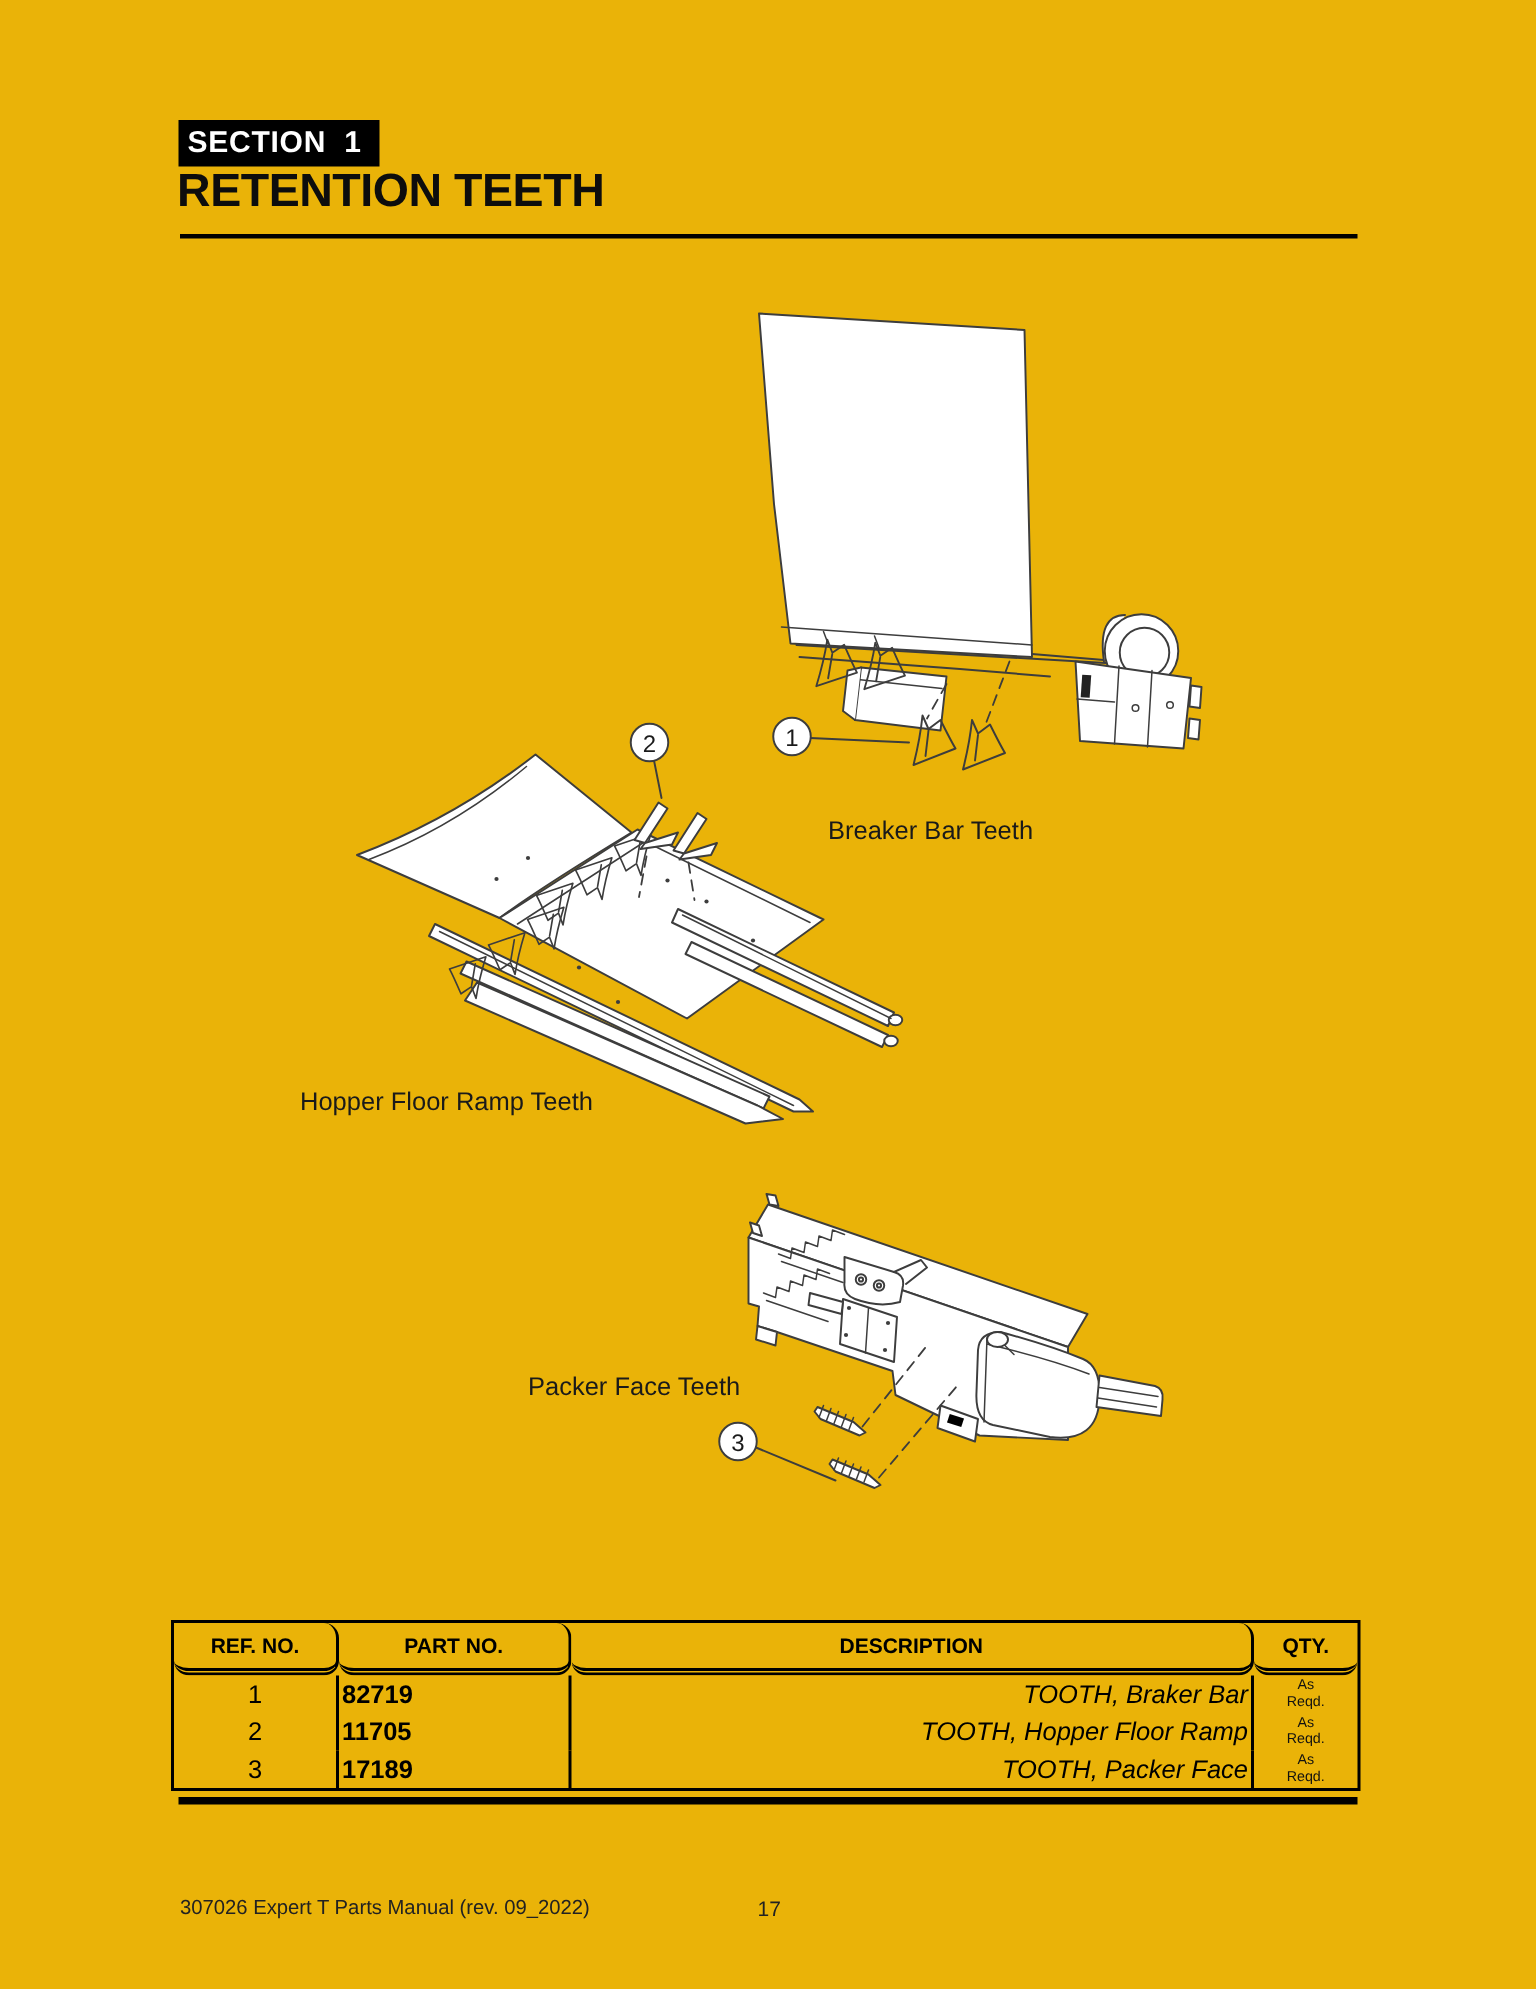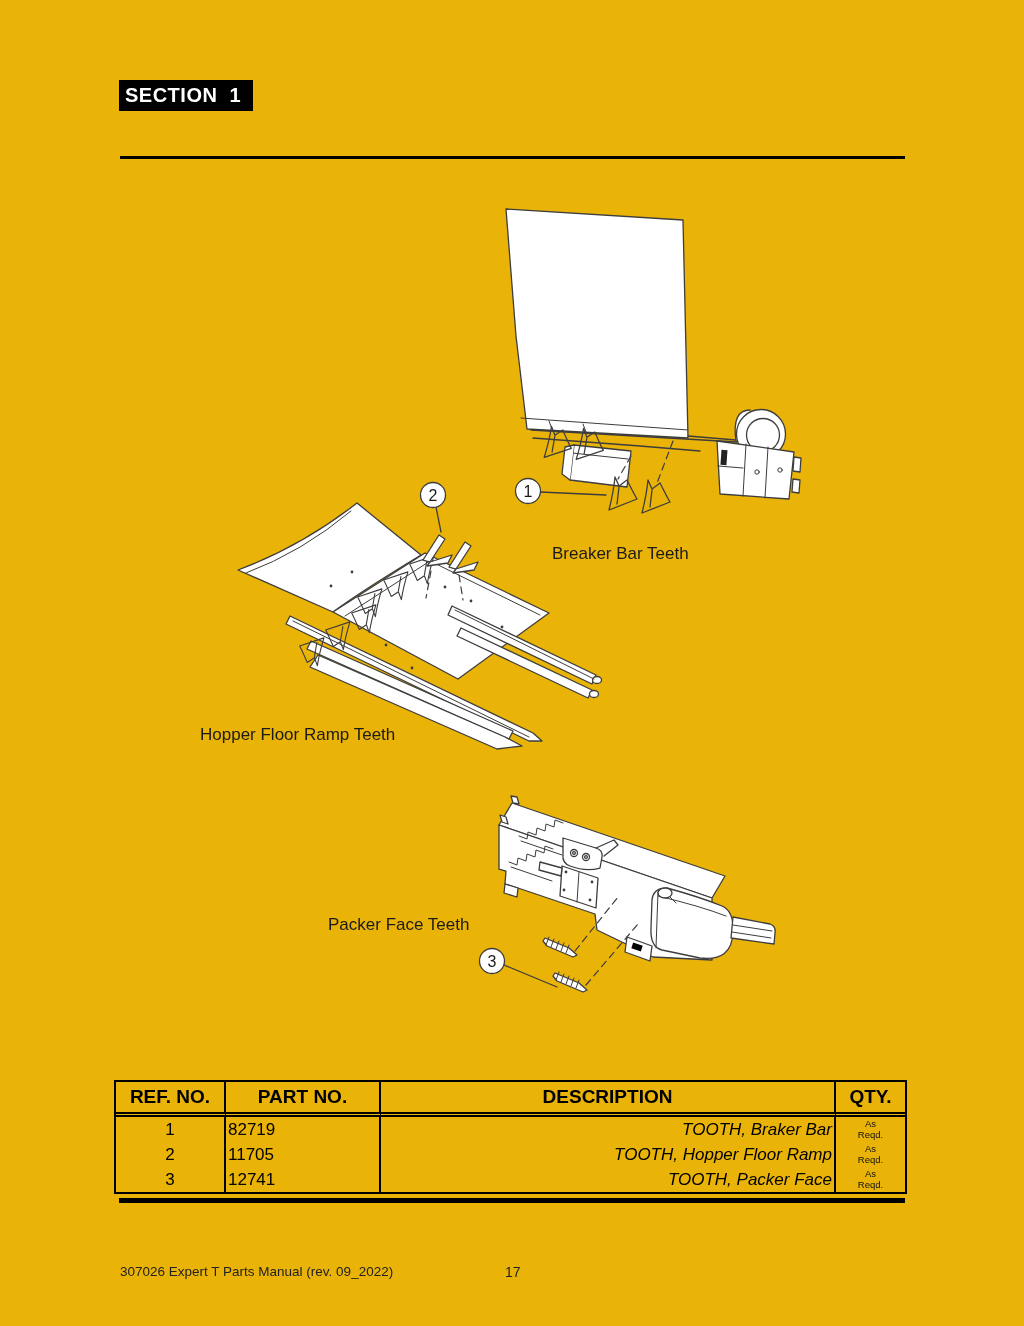--- a/index.html
+++ b/index.html
@@ -15,59 +15,60 @@
   }
   .doc-title{
     left:118px;top:109px;font-size:31px;font-weight:bold;letter-spacing:-.3px;
     color:#0d0d0d;white-space:pre;
   }
   .rule-top{left:120px;top:156px;width:785px;height:3px;background:#000;}
   .rule-bottom{left:119px;top:1198px;width:786px;height:5px;background:#000;}
   .fig-label{font-size:17px;color:#1a1a1a;white-space:pre;margin-top:15px;}
   .lbl-breaker{left:552px;top:529px;}
   .lbl-hopper{left:200px;top:710px;}
-  .lbl-packer{left:328px;top:900px;}
+  .lbl-packer{left:352px;top:900px;}
   .footer-left{left:120px;top:1264px;font-size:13.5px;color:#222;}
   .footer-page{left:505px;top:1264px;font-size:14px;color:#222;}
 
   svg.art{position:absolute;left:0;top:0;}
   svg.art path, svg.art line, svg.art circle, svg.art ellipse, svg.art polyline{
     stroke:#3d3d3d;stroke-width:1.3;fill:none;stroke-linejoin:round;stroke-linecap:round;
   }
   svg.art .f{fill:#ffffff;}
   svg.art .dash{stroke-dasharray:7 5;stroke-width:1.2;}
   svg.art .dot{fill:#3d3d3d;stroke:none;}
   svg.art .ink{fill:#222;stroke:none;}
   svg.art .thin{stroke-width:1;}
   svg.art text{fill:#1a1a1a;stroke:none;font-family:"Liberation Sans",sans-serif;font-size:16px;text-anchor:middle;}
 
   table.parts-table{
     position:absolute;left:114px;top:1080px;width:789px;
     border-collapse:separate;border-spacing:0;border:2.5px solid #000;
     table-layout:fixed;font-size:17px;color:#000;
   }
   table.parts-table th{
-    font-size:19px;font-weight:bold;height:27px;padding:1px 2px 2px 2px;
-    border-bottom:5px double #000;text-align:center;vertical-align:middle;
+    font-size:14px;font-weight:bold;height:27px;padding:1px 2px 2px 2px;
+    border-bottom:5px double #000;text-align:center;vertical-align:middle;border-radius:10px;
   }
   table.parts-table td{height:25px;padding:0 2px;vertical-align:middle;}
   table.parts-table th:not(:last-child), table.parts-table td:not(:last-child){
     border-right:2px solid #000;
   }
   td.c-ref{text-align:center;}
-  td.c-part{text-align:left;padding-left:12px;}
+  td.c-part{text-align:left;padding-left:12px;font-weight:bold;}
   td.c-desc{text-align:right;padding-left:12px;font-style:italic;}
   td.c-qty{text-align:center;font-size:9.5px;line-height:1.12;color:#111;}
 </style>
 </head>
 <body>
 
 <div class="page">
 
   <div class="abs section-badge">SECTION  1</div>
+  <div class="abs doc-title">RETENTION TEETH</div>
   <div class="abs rule-top"></div>
 
   <svg class="art" width="1024" height="1326" viewBox="0 0 1024 1326">
     <defs>
       <path id="tooth" d="M9,0 L13,9 L21,3 C25,11 28,17 31,22 L3,33 C6,21 8,10 9,0 Z M13,10 L11,27"></path>
     </defs>
 
     <g>
 
       <path class="f" d="M506,209 L683,220 L688,438 L527,429 L516,336 Z"></path>
@@ -238,21 +239,21 @@
         <td class="c-ref">2</td>
         <td class="c-part">11705</td>
         <td class="c-desc">TOOTH, Hopper Floor Ramp</td>
         <td class="c-qty">
           <div>As</div>
           <div>Reqd.</div>
         </td>
       </tr>
       <tr>
         <td class="c-ref">3</td>
-        <td class="c-part">12741</td>
+        <td class="c-part">17189</td>
         <td class="c-desc">TOOTH, Packer Face</td>
         <td class="c-qty">
           <div>As</div>
           <div>Reqd.</div>
         </td>
       </tr>
     </tbody>
   </table>
 
   <div class="abs rule-bottom"></div>

